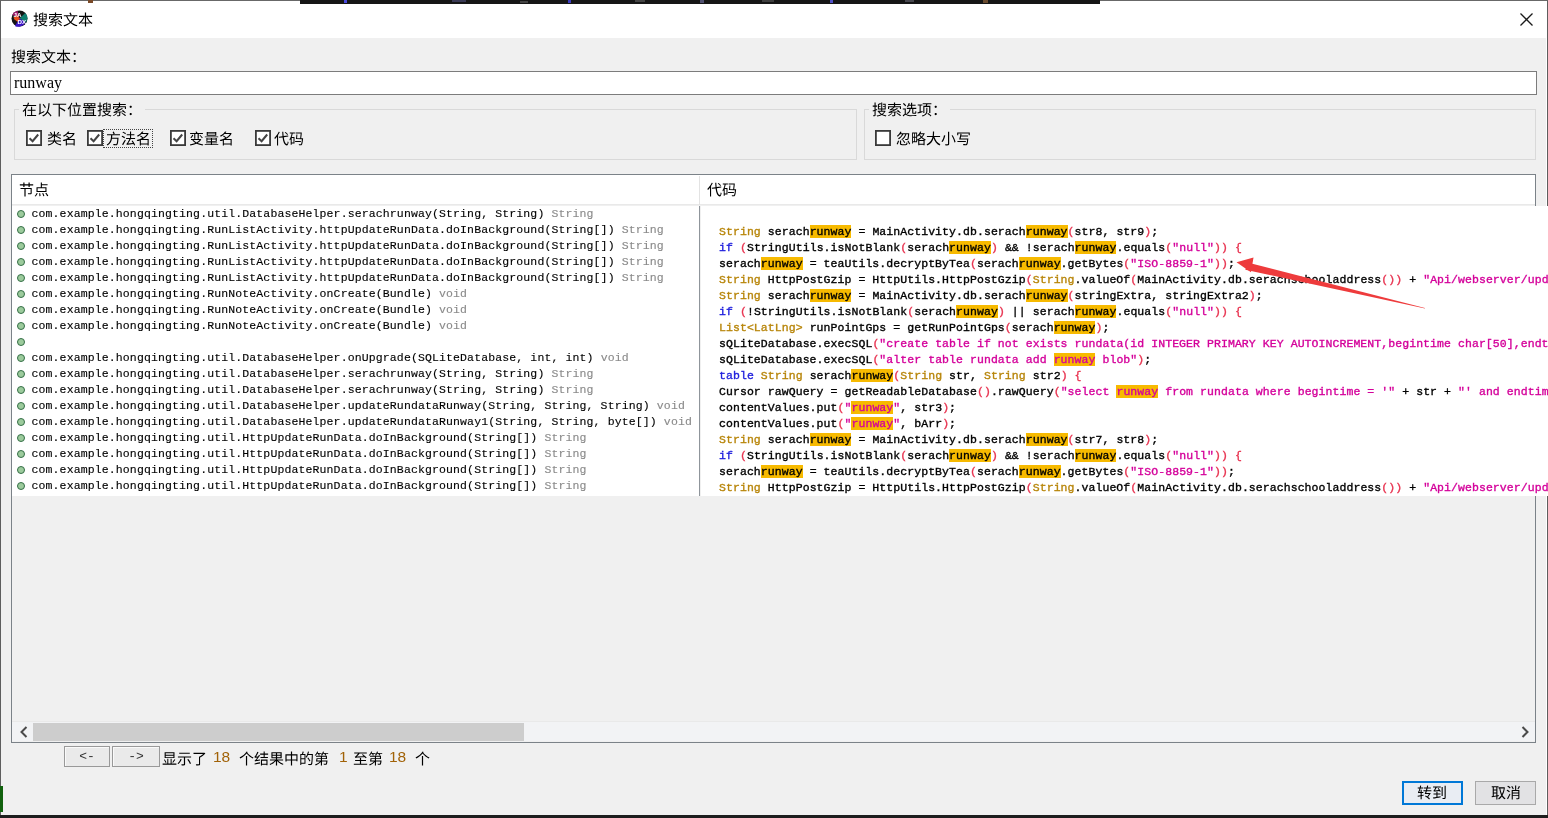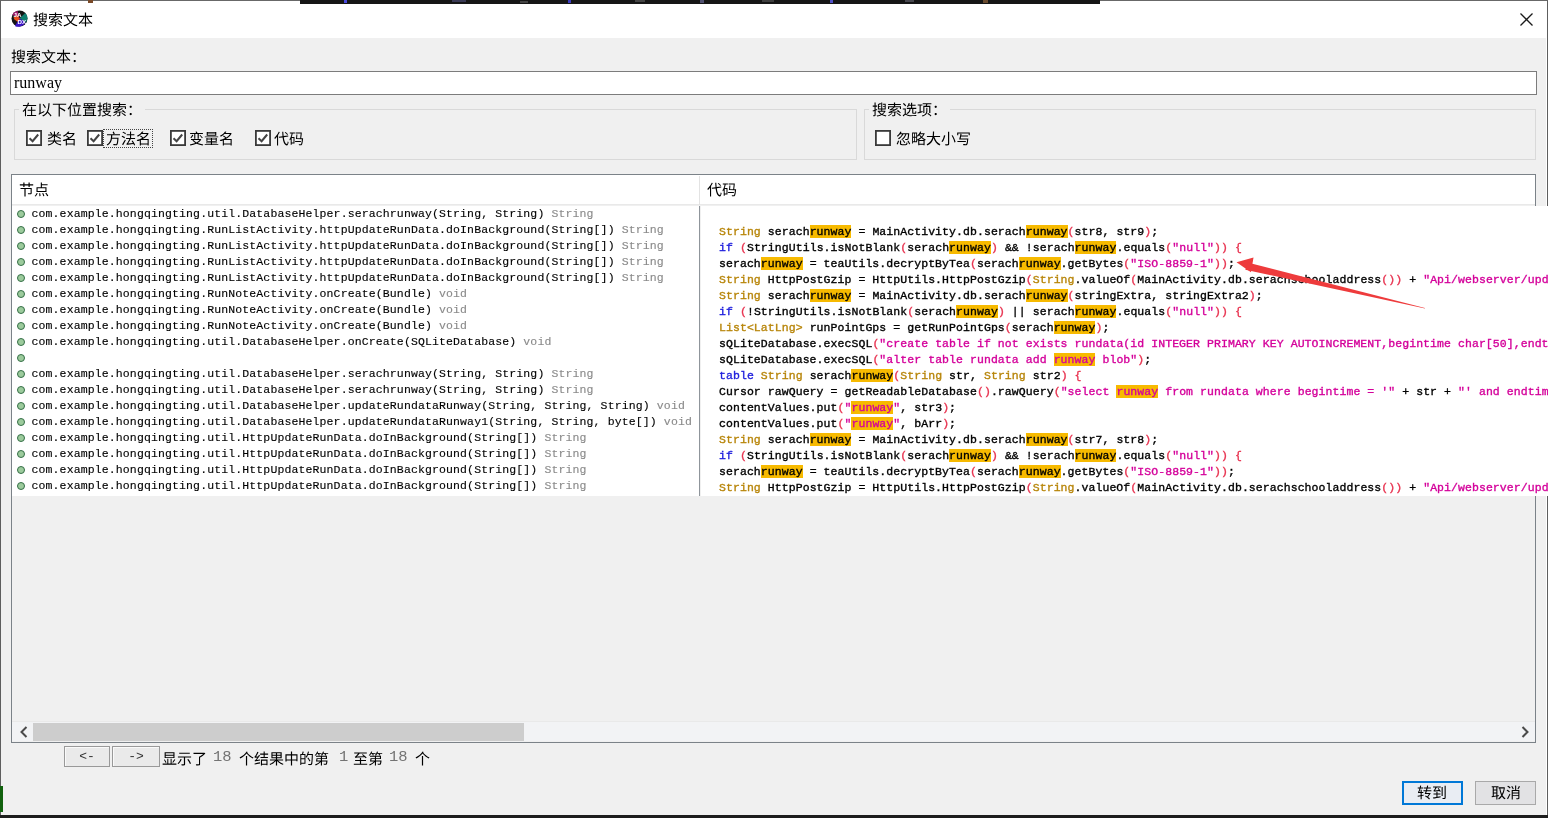--- a/index.html
+++ b/index.html
@@ -47,21 +47,21 @@
 #sthumb { position:absolute; left:21px; top:1px; width:491px; height:17.5px; background:#cdcdcd; }
 
 .nbtn { position:absolute; top:745.5px; height:21.5px; background:#eaeaea; border:1px solid #999;
   box-shadow:inset 1px 1px 0 #fafafa; font-family:"Liberation Mono", monospace; font-size:13px; color:#333;
   text-align:center; line-height:19px; }
 
 #bgo { position:absolute; left:1402px; top:781px; width:61px; height:24px; background:#e9edf3;
   border:2px solid #0078d7; }
 #bcancel { position:absolute; left:1475px; top:781px; width:61px; height:24px; background:#e2e2e4;
   border:1px solid #a9a9a9; }
-.serifnum { font-family:Liberation Mono, monospace; font-size:15.5px; color:#737373; }
+.serifnum { font-family:Liberation Sans, sans-serif; font-size:15.5px; color:#a16207; }
 </style></head>
 <body>
 <div id="win"></div>
 <div id="body"></div>
 <div id="dark-top"></div>
 <div style="position:absolute;left:88px;top:0;width:5px;height:2.5px;background:#7a4a28"></div>
 <div style="position:absolute;left:344px;top:0;width:3px;height:3px;background:#4a4adf"></div>
 <div style="position:absolute;left:452px;top:0;width:14px;height:2px;background:#3a3a55"></div>
 <div style="position:absolute;left:520px;top:1px;width:8px;height:2px;background:#444"></div>
 <div style="position:absolute;left:568px;top:0;width:3px;height:3px;background:#3d3dc0"></div>
@@ -177,24 +177,24 @@
 <div class="row">
         <span class="blt"></span>
         <span class="rt">com.example.hongqingting.RunNoteActivity.onCreate(Bundle) <span class="ty">void</span></span>
       </div>
 <div class="row">
         <span class="blt"></span>
         <span class="rt">com.example.hongqingting.RunNoteActivity.onCreate(Bundle) <span class="ty">void</span></span>
       </div>
 <div class="row">
         <span class="blt"></span>
-        <span class="rt">com.example.hongqingting.util.DatabaseHelper.onCreate(SQLiteDatabase) <span class="ty">void</span></span>
-      </div>
-<div class="row">
-        <span class="blt"></span>
+      </div>
+<div class="row">
+        <span class="blt"></span>
+        <span class="rt">com.example.hongqingting.util.DatabaseHelper.onUpgrade(SQLiteDatabase, int, int) <span class="ty">void</span></span>
       </div>
 <div class="row">
         <span class="blt"></span>
         <span class="rt">com.example.hongqingting.util.DatabaseHelper.serachrunway(String, String) <span class="ty">String</span></span>
       </div>
 <div class="row">
         <span class="blt"></span>
         <span class="rt">com.example.hongqingting.util.DatabaseHelper.serachrunway(String, String) <span class="ty">String</span></span>
       </div>
 <div class="row">

